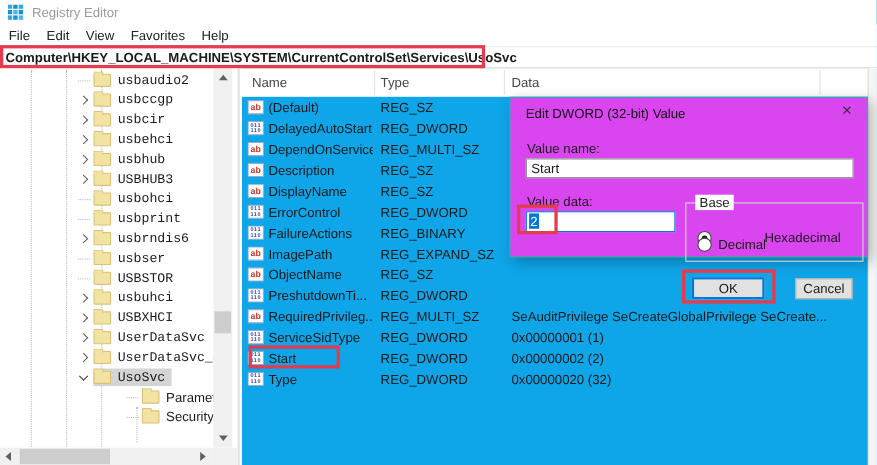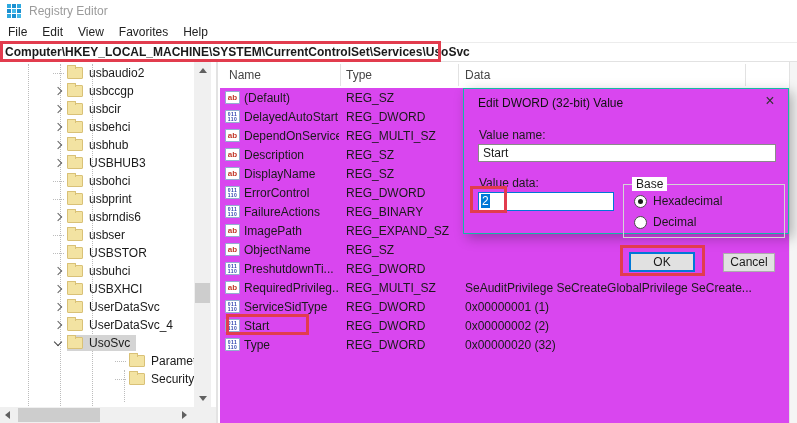--- a/index.html
+++ b/index.html
@@ -18,21 +18,21 @@
   .menu-item { margin-right:15px; color:#222; cursor:default; }
   
   .addressbar { position:absolute; left:0; top:42px; width:797px; height:20px; background:#fff; border-top:1px solid #ececec; border-bottom:1px solid #e2e2e2; display:flex; align-items:center; padding-left:5px;font-weight:bold; }
   
   .tree-pane { position:absolute; left:0; top:62px; width:218px; height:361px; background:#fff; border-right:2px solid #e3e3e3; overflow:hidden; }
   .guide { position:absolute; width:0; border-left:1px dotted #bcbcbc; top:2px; height:342px; }
   .g1{left:28px;} .g2{left:60px;} .g3{left:92px;}
   .g4{left:124px; top:308px; height:32px;}
   .tree-rows { position:absolute; left:0; top:2px; width:194px; overflow:hidden; }
   .trow { height:18px; display:flex; align-items:center; white-space:nowrap; }
-  .trow.d0 { padding-left:51px; } .trow.d1 { padding-left:113px; }
+  .trow.d0 { padding-left:69px;font-family:Liberation Mono, monospace; } .trow.d1 { padding-left:113px; }
   .tmark { width:16px; height:16px; position:relative; flex:0 0 16px; }
   .tmark.chev::before { content:""; position:absolute; left:4px; top:5px; width:5px; height:5px; border-right:1px solid #636363; border-bottom:1px solid #636363; transform:rotate(-45deg); }
   .tmark.open::before { content:""; position:absolute; left:4px; top:4px; width:5px; height:5px; border-right:1px solid #404040; border-bottom:1px solid #404040; transform:rotate(45deg); }
   .tmark.dots::before { content:""; position:absolute; left:2px; top:8px; width:11px; border-top:1px dotted #bcbcbc; }
   .folder { width:16px; height:12px; background:#f3e3a2; border:1px solid #d9c177; border-radius:1px; position:relative; flex:0 0 16px; margin-right:4px; }
   .folder::before { content:""; position:absolute; left:-1px; top:-3px; width:7px; height:3px; background:#f3e3a2; border:1px solid #d9c177; border-bottom:none; border-radius:1px 1px 0 0; }
   .selwrap { display:flex; align-items:center; }
   .selwrap.sel { background:#d4d4d4; padding-right:4px; }
   .tlabel { padding:1px 2px; }
   
@@ -40,21 +40,21 @@
   .tree-hscroll { position:absolute; left:0; top:345px; width:193px; height:16px; background:#f0f0f0; }
   .sb-corner { position:absolute; left:193px; top:345px; width:25px; height:16px; background:#f0f0f0; }
   .vthumb { position:absolute; left:1px; top:221px; width:15px; height:20px; background:#cdcdcd; }
   .hthumb { position:absolute; left:18px; top:1px; width:82px; height:14px; background:#cdcdcd; }
   .arr { position:absolute; width:0; height:0; }
   .arr.up { left:5px; top:6px; border-left:4px solid transparent; border-right:4px solid transparent; border-bottom:5px solid #606060; }
   .arr.down { left:5px; top:334px; border-left:4px solid transparent; border-right:4px solid transparent; border-top:5px solid #606060; }
   .arr.left { left:5px; top:4px; border-top:4px solid transparent; border-bottom:4px solid transparent; border-right:5px solid #606060; }
   .arr.right { left:182px; top:4px; border-top:4px solid transparent; border-bottom:4px solid transparent; border-left:5px solid #606060; }
   
-  .list-pane { position:absolute; left:220px; top:62px; width:569px; height:361px; background:#d946ef; }
+  .list-pane { position:absolute; left:220px; top:62px; width:569px; height:361px; background:#0ea5e9; }
   .list-header { position:absolute; left:0; top:0; width:100%; height:26px; background:#fff; color:#454545; }
   .hcol { position:absolute; top:6px; }
   .hname { left:9px; } .htype { left:126px; } .hdata { left:245px; }
   .hsep { position:absolute; top:2px; height:22px; width:0; border-left:1px solid #e2e2e2; }
   .hs1{left:120px;} .hs2{left:238px;} .hs3{left:525px;}
   .list-rows { position:absolute; left:0; top:26px; width:100%; }
   .lrow { height:19px; display:flex; align-items:center; padding-left:5px; white-space:nowrap; }
   .cname { width:114px; display:flex; align-items:center; overflow:hidden; }
   .ctype { width:119px; padding-left:7px; }
   .cdata { flex:1; padding-left:7px; overflow:hidden; }
@@ -67,21 +67,21 @@
   .dlg-title { height:28px; display:flex; align-items:center; padding-left:14px; color:#111; }
   .dlg-close { position:absolute; right:9px; top:3px; font-size:16px; color:#333; width:18px; height:18px; text-align:center; line-height:18px; cursor:default; }
   .dlg-lbl { position:absolute; left:15px; color:#1a1a1a; }
   .lbl-vn { top:39px; } .lbl-vd { top:87px; }
   .inp-vn { position:absolute; left:14px; top:55px; width:298px; height:18px; border:1px solid #8a8a8a; background:#fff; line-height:16px; padding:0 4px; }
   .inp-vd { position:absolute; left:14px; top:103px; width:136px; height:19px; border:1px solid #0078d7; background:#fff; line-height:17px; padding:0 2px; }
   .seltext { background:#0078d7; color:#fff; padding:0 1px; }
   .groupbox { position:absolute; left:159px; top:95px; width:162px; height:54px; border:1px solid #d5d5d5; }
   .gb-legend { position:absolute; left:8px; top:-8px; background:#fff; padding:0 4px; }
   .radio-row { position:absolute; left:10px; display:flex; align-items:center; }
-  .r1 { top:9px; } .r2 { top:30px; }
+  .r1 { top:24px;gap:42px; } .r2 { top:30px; }
   .radio { width:13px; height:13px; border:1px solid #4a4a4a; border-radius:50%; margin-right:6px; position:relative; background:#fff; }
   .radio.on::before { content:""; position:absolute; left:3px; top:3px; width:5px; height:5px; border-radius:50%; background:#1a1a1a; }
   .btn { position:absolute; background:#e1e1e1; text-align:center; cursor:default; }
   .btn-ok { left:165px; top:163px; width:66px; height:20px; border:2px solid #0078d7; line-height:16px; }
   .btn-cancel { left:259px; top:164px; width:52px; height:19px; border:1px solid #adadad; line-height:17px; }
   
   .redbox { position:absolute; border:3px solid #e23c4e; z-index:20; pointer-events:none; }
   .rb-address { left:0; top:41px; width:441px; height:21px; }
   .rb-start { left:226px; top:314px; width:83px; height:21px; }
   .rb-vdata { left:470px; top:186px; width:37px; height:27px; }

